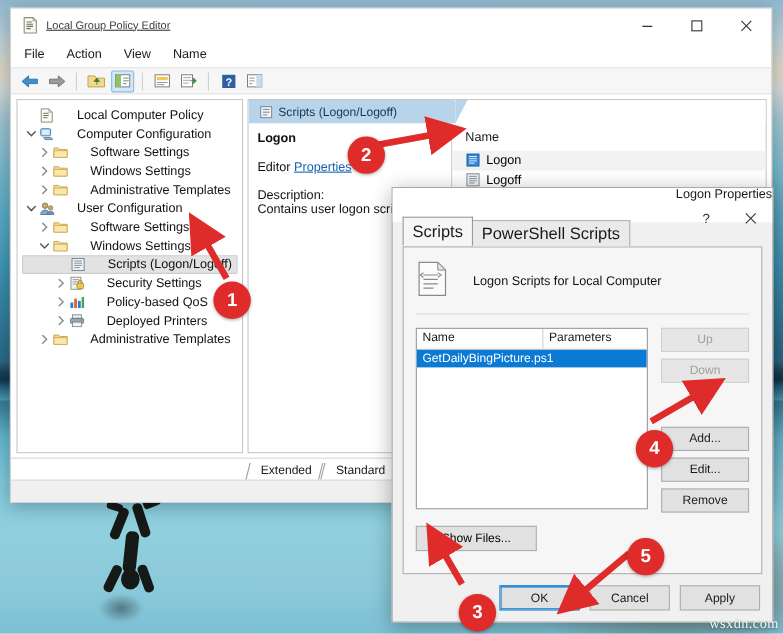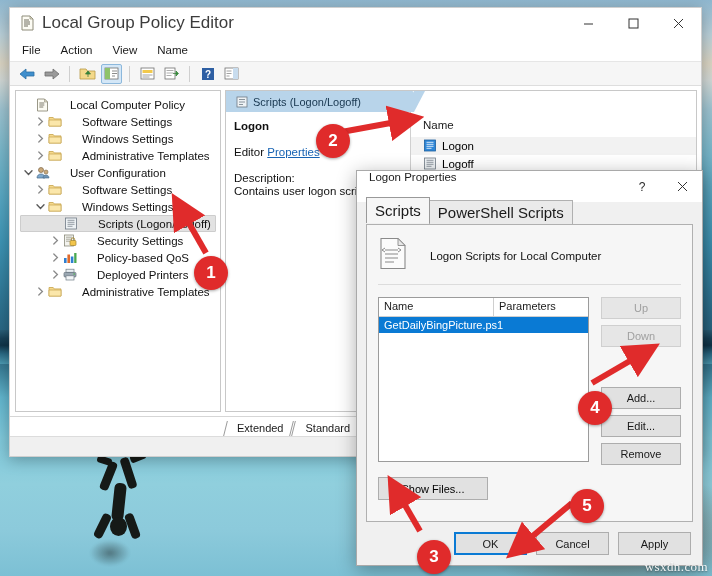--- a/index.html
+++ b/index.html
@@ -71,21 +71,21 @@
     background: #ffffff;
     border: 1px solid #cfcfcf;
     box-shadow: 0 3px 14px rgba(0,0,0,.28);
     display: flex; flex-direction: column;
   }
   #gp-titlebar {
     height: 30px; display: flex; align-items: center;
     background: #ffffff; padding-left: 10px;
   }
   #gp-title-icon { width: 15px; height: 16px; margin-right: 7px; flex: none;}
-  #gp-title-text { font-size: 17px; color: #3c3c3c; }
+  #gp-title-text { font-size: 10px; color: #3c3c3c; text-decoration: underline; }
   #gp-winbtns { margin-left: auto; display: flex; height: 30px; }
   .winbtn {
     width: 45px; height: 30px; display: flex; align-items: center; justify-content: center;
     color: #2b2b2b;
   }
   .winbtn svg { display:block; }
   #gp-menubar {
     height: 23px; display: flex; align-items: center; padding-left: 12px;
     font-size: 11.5px; color: #1a1a1a; background: #fff;
   }
@@ -157,21 +157,21 @@
   .btab:after{ content:""; position:absolute; right:1px; top:1px; width:1px; height:15px; background:#9a9a9a; transform: skewX(-14deg);}
   #gp-statusbar { height: 20px; background:#f0f0f0; border-top:1px solid #dcdcdc; }
 
   
   #dlg {
     position:absolute; left: 356px; top: 170px; width: 347px; height: 396px;
     background:#f0f0f0; border:1px solid #a9a9a9;
     box-shadow: 0 4px 18px rgba(0,0,0,.32);
     display:flex; flex-direction:column;
   }
-  #dlg-titlebar { height: 31px; background:#ffffff; display:flex; align-items:flex-start; padding-left:12px;}
+  #dlg-titlebar { height: 31px; background:#ffffff; display:flex; align-items:flex-end; padding-left:12px;flex-direction:column;}
   #dlg-title { font-size: 11.5px; color:#1a1a1a; }
   #dlg-tbtns { margin-left:auto; display:flex; }
   .dbtn { width: 40px; height:31px; display:flex; align-items:center; justify-content:center; color:#2b2b2b; font-size:12px;}
   #dlg-inner { flex:1; padding: 2px 9px 0 9px; display:flex; flex-direction:column; min-height:0;}
   #dlg-tabs { display:flex; align-items:flex-end; height:20px; position:relative; z-index:2;}
   .dtab {
     font-size:15px; color:#1a1a1a; padding: 3px 8px 3px 8px;
     border:1px solid #b0b0b0; border-bottom:none; background:#eaeaea; margin-right:-1px;
   }
   .dtab.active { background:#f6f6f6; border-color:#999; position:relative; top:-1px; padding-top:4px; padding-bottom:4px;}
@@ -351,20 +351,35 @@
           <span class="ticon">
             <svg width="13" height="14" viewBox="0 0 13 14">
               <path d="M1.5 1h7l3 3v9h-10z" fill="#fdfcf4" stroke="#8e8c7a" stroke-width=".9"></path>
               <path d="M8.5 1l3 3h-3z" fill="#e6e2cc" stroke="#8e8c7a" stroke-width=".6"></path>
               <path d="M3.3 5h5M3.3 7h5M3.3 9h4" stroke="#6f6d5e" stroke-width=".9"></path>
             </svg>
           </span>
           <span class="tlabel">Local Computer Policy</span>
         </div>
         <div id="tree-items">
+            <div class="trow ind1">
+              <span class="tw">
+                <svg width="9" height="9" viewBox="0 0 9 9">
+                  <path d="M1 2.8L4.5 6.4 8 2.8" fill="none" stroke="#5a5a5a" stroke-width="1.4" stroke-linecap="round"></path>
+                </svg>
+              </span>
+              <span class="ticon">
+                <svg width="14" height="13" viewBox="0 0 14 13">
+                  <rect x="1" y="2" width="9" height="6.5" rx="1" fill="#9fc8e8" stroke="#4b7ca6" stroke-width=".8"></rect>
+                  <rect x="2" y="3" width="7" height="4.5" fill="#dcecf8"></rect>
+                  <path d="M3.5 10h7l1.5 2H5z" fill="#8aa7bd" stroke="#4b7ca6" stroke-width=".6"></path>
+                </svg>
+              </span>
+              <span class="tlabel">Computer Configuration</span>
+            </div>
             <div class="trow ind2">
               <span class="tw">
                 <svg width="9" height="9" viewBox="0 0 9 9">
                   <path d="M2.8 1L6.4 4.5 2.8 8" fill="none" stroke="#8a8a8a" stroke-width="1.3" stroke-linecap="round"></path>
                 </svg>
               </span>
               <span class="ticon">
                 <svg width="14" height="13" viewBox="0 0 14 13">
                   <path d="M1 2.5h4.2l1.1 1.4H13v7.1H1z" fill="#f6d98c" stroke="#c6a44d" stroke-width=".8"></path>
                   <path d="M1 5h12v6.1H1z" fill="#fbe7ab" stroke="#c6a44d" stroke-width=".7"></path>

